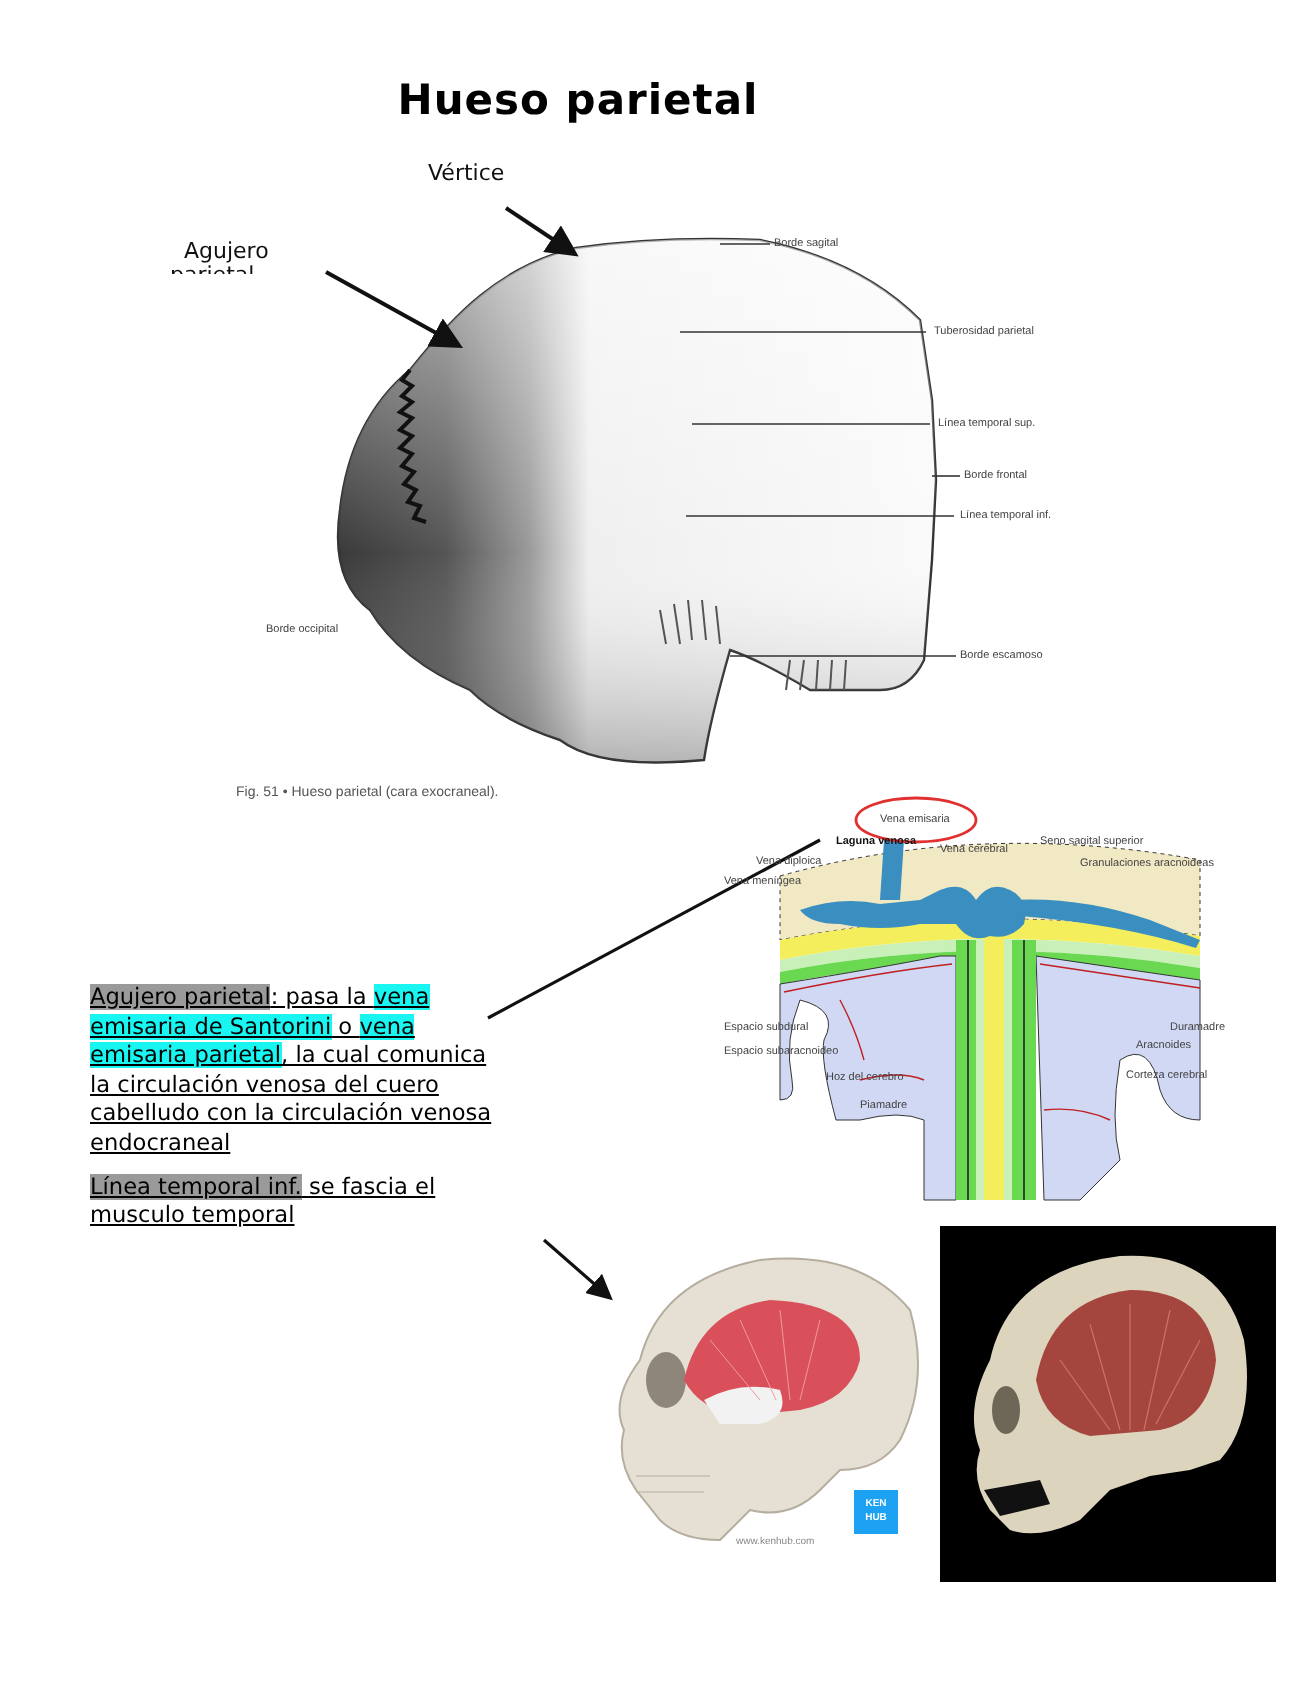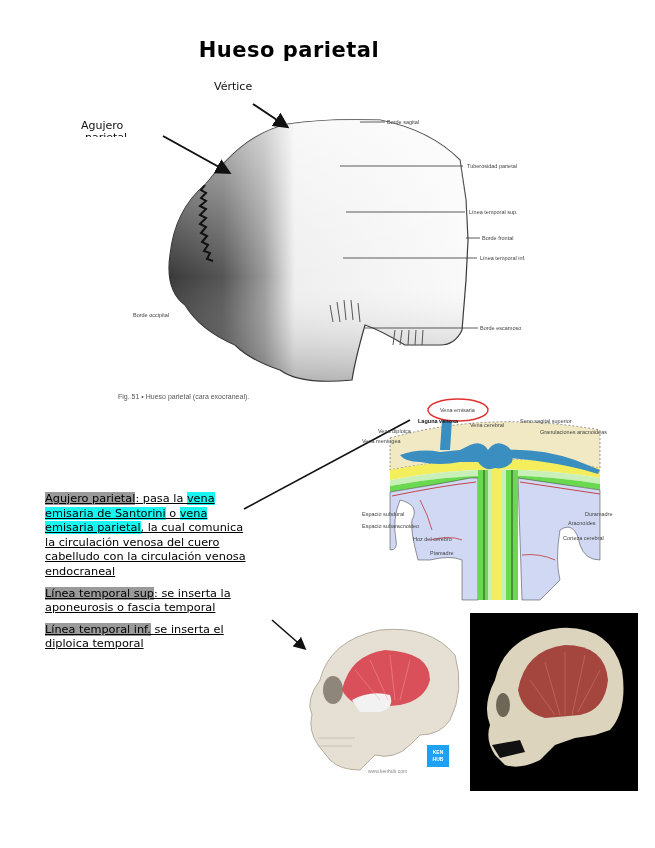--- a/index.html
+++ b/index.html
@@ -67,21 +67,21 @@
       <line x1="343" y1="258" x2="477" y2="258"></line>
       <line x1="365" y1="328" x2="478" y2="328"></line>
     </g>
 
     <line x1="253" y1="104" x2="286" y2="126" stroke="#111" stroke-width="2" marker-end="url(#arrowHead)"></line>
     <line x1="163" y1="136" x2="228" y2="172" stroke="#111" stroke-width="2" marker-end="url(#arrowHead)"></line>
     <line x1="244" y1="509" x2="410" y2="420" stroke="#111" stroke-width="1.6"></line>
     <line x1="272" y1="620" x2="304" y2="648" stroke="#111" stroke-width="1.6" marker-end="url(#arrowHead)"></line>
   </svg>
   <div class="abs label" style="left:214px; top:80px;text-align:center;">Vértice</div>
-  <div class="abs label" style="left:81px; top:119px;">Agujero</div>
+  <div class="abs label" style="left:92px; top:119px;">Agujero</div>
   <div class="abs label" style="left:85px; top:131px; height:6px; overflow:hidden;">parietal</div>
   <div class="abs tiny" style="left:387px; top:119px;">Borde sagital</div>
   <div class="abs tiny" style="left:467px; top:163px;">Tuberosidad parietal</div>
   <div class="abs tiny" style="left:469px; top:209px;">Línea temporal sup.</div>
   <div class="abs tiny" style="left:482px; top:235px;">Borde frontal</div>
   <div class="abs tiny" style="left:480px; top:255px;">Línea temporal inf.</div>
   <div class="abs tiny" style="left:133px; top:312px;">Borde occipital</div>
   <div class="abs tiny" style="left:480px; top:325px;">Borde escamoso</div>
   <div class="abs caption" style="left:118px; top:393px;">Fig. 51 • Hueso parietal (cara exocraneal).</div>
 </div>
@@ -134,24 +134,21 @@
   <div class="abs tiny" style="left:585px; top:511px;">Duramadre</div>
   <div class="abs tiny" style="left:568px; top:520px;">Aracnoides</div>
   <div class="abs tiny" style="left:563px; top:535px;">Corteza cerebral</div>
 </div>
 
 <div class="abs notes" style="top:492px;text-decoration:underline;">
   <p class="note-p">
     <span class="hl-gray">Agujero parietal</span><span>: pasa la </span><span class="hl-cyan">vena emisaria de Santorini</span><span> o </span><span class="hl-cyan">vena emisaria parietal</span><span>, la cual comunica la circulación venosa del cuero cabelludo con la circulación venosa endocraneal</span>
   </p>
   <p class="note-p">
-    <span class="hl-gray">Línea temporal sup</span><span>: se inserta la aponeurosis o fascia temporal</span>
-  </p>
-  <p class="note-p">
-    <span class="hl-gray">Línea temporal inf.</span><span> se inserta el diploica temporal</span>
+    <span class="hl-gray">Línea temporal inf.</span><span> se fascia el musculo temporal</span>
   </p>
 </div>
 
 <div>
   <svg width="655" height="848">
     <path d="M320,680 Q330,640 380,630 Q430,625 455,655 Q465,690 450,720 Q440,735 420,735 L410,745 Q395,760 375,755 L360,770 Q340,770 330,760 L318,745 Q308,730 312,715 Q305,700 320,680 Z" fill="#e6e0d4" stroke="#b5ad9e" stroke-width="1"></path>
     <ellipse cx="333" cy="690" rx="10" ry="14" fill="#8e867a"></ellipse>
     <path d="M342,690 Q350,655 385,650 Q430,652 430,680 Q425,700 400,705 L370,708 Q350,705 342,690 Z" fill="#d9505a"></path>
     <path d="M352,700 Q370,690 390,695 Q395,708 380,712 L360,712 Z" fill="#f2f2f2"></path>
     <g stroke="#f09aa0" stroke-width="0.5">

